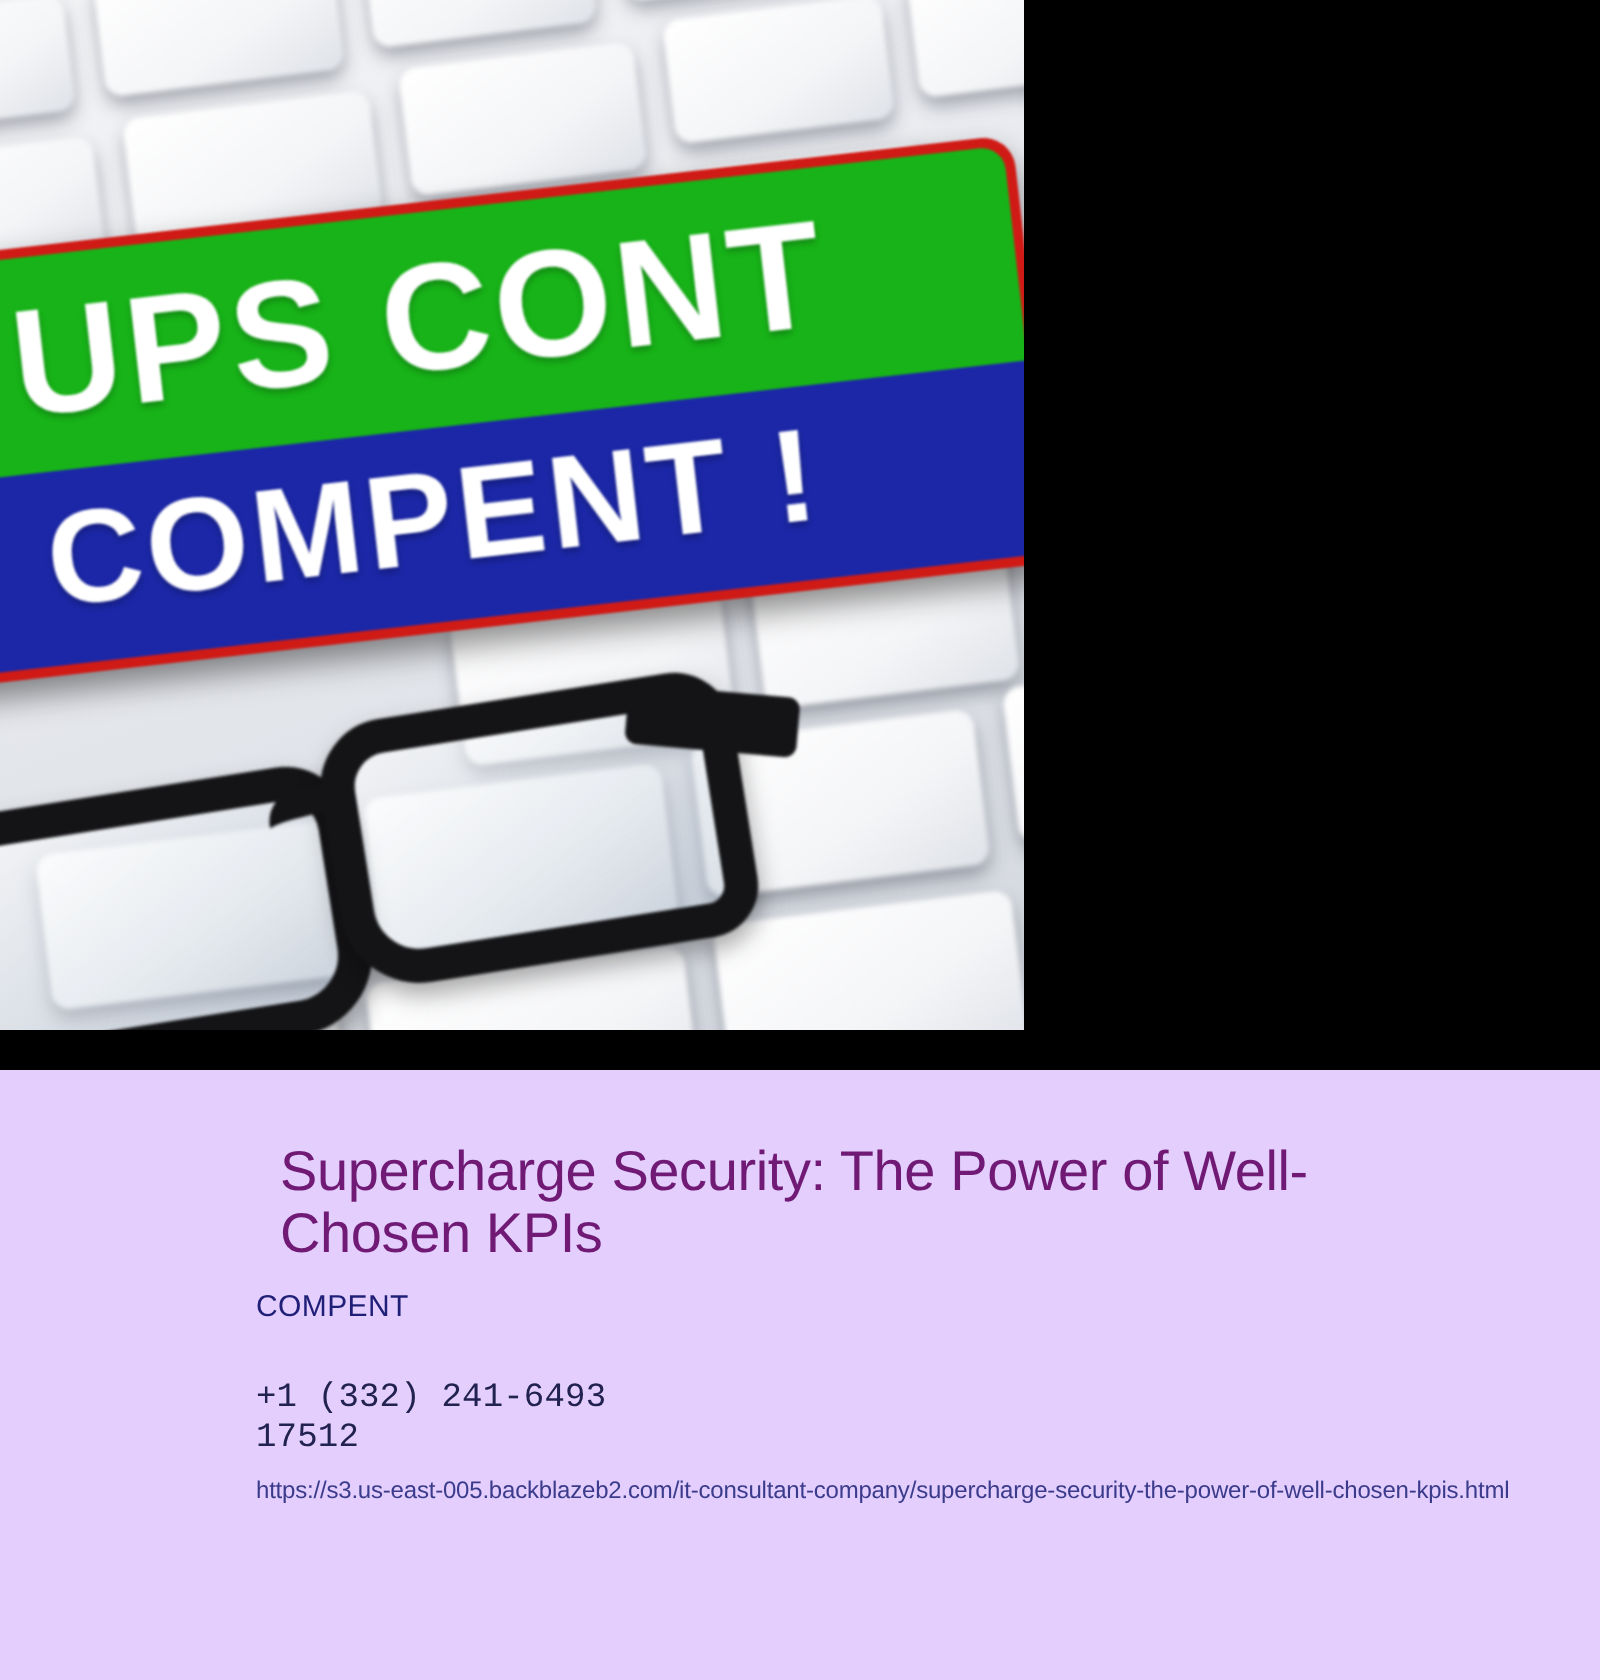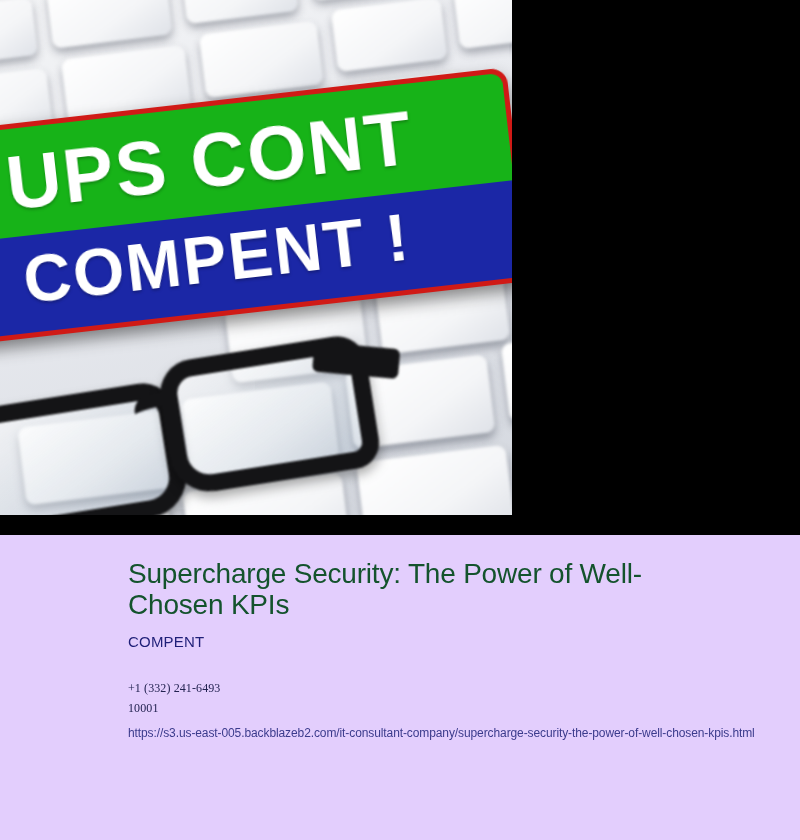--- a/index.html
+++ b/index.html
@@ -167,44 +167,44 @@
     height: 305px;
     background: #e3cefd;
   }
   .info-inner {
     position: absolute;
     left: 128px;
     top: 23px;
     right: 40px;
   }
   .title {
-    margin: 0;
-    color: #14532d;
+    margin: 12px;
+    color: #701a75;
     font-family: "Liberation Sans", sans-serif;
     font-size: 28px;
     font-weight: normal;
     line-height: 31px;
     letter-spacing: -0.2px;
     max-width: 545px;
   }
   .subtitle {
     margin: 13px 0 0 0;
     color: #1f1f78;
     font-family: "Liberation Sans", sans-serif;
     font-size: 15px;
     font-weight: normal;
     letter-spacing: 0.2px;
   }
   .contact {
     margin-top: 28px;
   }
   .contact-line {
     color: #222250;
-    font-family: Liberation Serif, serif;
-    font-size: 12px;
+    font-family: Liberation Mono, monospace;
+    font-size: 17px;
     line-height: 20px;
     letter-spacing: 0.1px;
   }
   .source-url {
     margin-top: 8px;
     color: #3b3b8c;
     font-family: "Liberation Sans", sans-serif;
     font-size: 12px;
     line-height: 14px;
     letter-spacing: -0.1px;
@@ -276,21 +276,21 @@
   </div>
 
   <div class="info-panel">
     <div class="info-inner">
 
       <h1 class="title">Supercharge Security: The Power of Well-Chosen KPIs</h1>
       <div class="subtitle">COMPENT</div>
 
       <div class="contact">
         <div class="contact-line">+1 (332) 241-6493</div>
-        <div class="contact-line">10001</div>
+        <div class="contact-line">17512</div>
       </div>
 
       <div class="source-url">https://s3.us-east-005.backblazeb2.com/it-consultant-company/supercharge-security-the-power-of-well-chosen-kpis.html</div>
 
     </div>
   </div>
 
 </div>
 
 </body></html>

